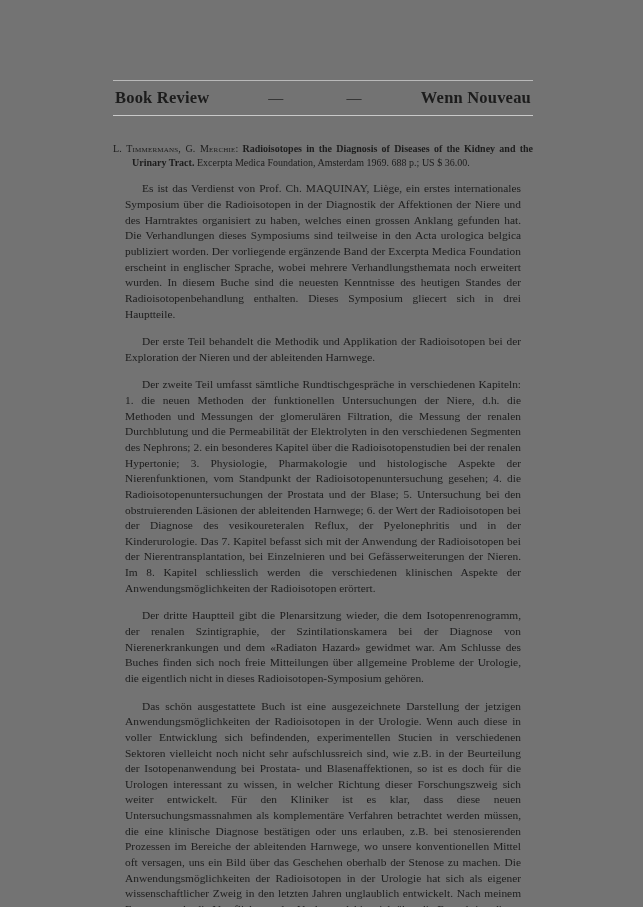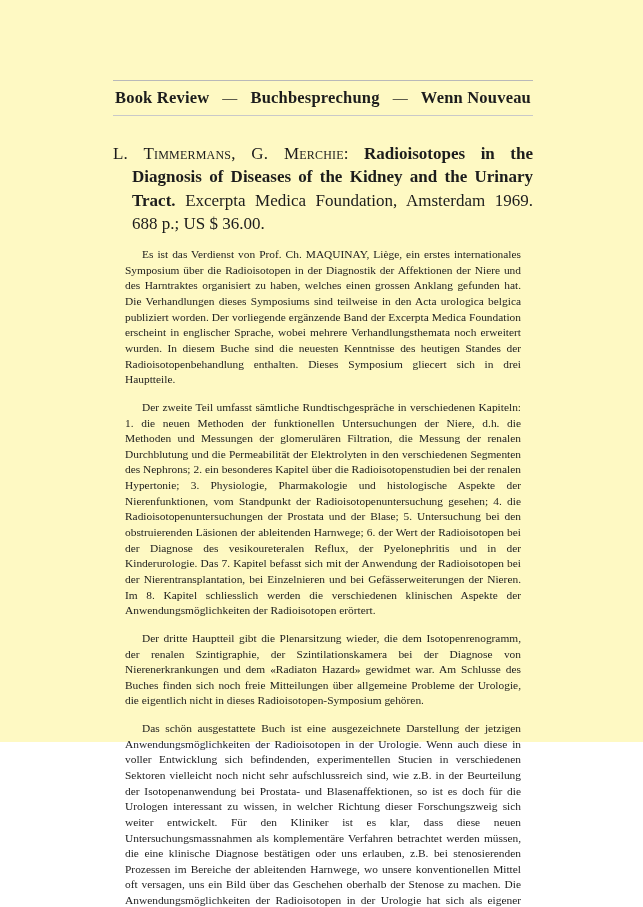--- a/index.html
+++ b/index.html
@@ -11,22 +11,22 @@
     width: 643px;
     height: 907px;
     overflow: hidden;
     font-family: "Liberation Serif", "DejaVu Serif", serif;
     color: #1c1c1c;
   }
 
   .page {
     position: relative;
     width: 643px;
-    height: 742px;
-    background: #fef9c3;
+    height: 907px;
+    background: #737373;
   }
 
   .content {
     position: absolute;
     left: 113px;
     top: 80px;
     width: 420px;
   }
 
   
@@ -52,21 +52,21 @@
     white-space: nowrap;
   }
   .header-row .dash {
     font-weight: normal;
     font-size: 15px;
     padding: 0 4px;
   }
 
   
   .citation {
-    font-size: 17px;
+    font-size: 10px;
     line-height: 1.37;
     text-align: justify;
     text-indent: 0;
     padding-left: 0;
     margin-bottom: 9px;
   }
   .citation .hang {
     display: block;
     padding-left: 19px;
     text-indent: -19px;
@@ -93,30 +93,30 @@
 <body>
 
 <div class="page">
   <div class="content">
 
     <div class="header-block">
       <div class="rule"></div>
       <div class="header-row">
         <span>Book Review</span>
         <span class="dash">—</span>
-        <span>Buchbesprechung</span>
         <span class="dash">—</span>
         <span>Wenn Nouveau</span>
       </div>
       <div class="rule rule-bottom"></div>
     </div>
 
     <div class="citation">
       <span class="hang"><span class="smallcaps">L. Timmermans, G. Merchie</span><span>:</span> <span class="bold">Radioisotopes in the Diagnosis of Diseases of the Kidney</span> <span class="bold">and the Urinary Tract.</span> <span>Excerpta Medica Foundation, Amsterdam 1969. 688 p.;</span> <span>US $ 36.00.</span></span>
     </div>
 
     <p class="para">Es ist das Verdienst von Prof. Ch. MAQUINAY, Liège, ein erstes internationales Symposium über die Radioisotopen in der Diagnostik der Affektionen der Niere und des Harntraktes organisiert zu haben, welches einen grossen Anklang gefunden hat. Die Verhandlungen dieses Symposiums sind teilweise in den Acta urologica belgica publiziert worden. Der vorliegende ergänzende Band der Excerpta Medica Foundation erscheint in englischer Sprache, wobei mehrere Verhandlungsthemata noch erweitert wurden. In diesem Buche sind die neuesten Kenntnisse des heutigen Standes der Radioisotopenbehandlung enthalten. Dieses Symposium gliecert sich in drei Hauptteile.</p>
+    <p class="para">Der erste Teil behandelt die Methodik und Applikation der Radioisotopen bei der Exploration der Nieren und der ableitenden Harnwege.</p>
     <p class="para">Der zweite Teil umfasst sämtliche Rundtischgespräche in verschiedenen Kapiteln: 1. die neuen Methoden der funktionellen Untersuchungen der Niere, d.h. die Methoden und Messungen der glomerulären Filtration, die Messung der renalen Durchblutung und die Permeabilität der Elektrolyten in den verschiedenen Segmenten des Nephrons; 2. ein besonderes Kapitel über die Radioisotopenstudien bei der renalen Hypertonie; 3. Physiologie, Pharmakologie und histologische Aspekte der Nierenfunktionen, vom Standpunkt der Radioisotopenuntersuchung gesehen; 4. die Radioisotopenuntersuchungen der Prostata und der Blase; 5. Untersuchung bei den obstruierenden Läsionen der ableitenden Harnwege; 6. der Wert der Radioisotopen bei der Diagnose des vesikoureteralen Reflux, der Pyelonephritis und in der Kinderurologie. Das 7. Kapitel befasst sich mit der Anwendung der Radioisotopen bei der Nierentransplantation, bei Einzelnieren und bei Gefässerweiterungen der Nieren. Im 8. Kapitel schliesslich werden die verschiedenen klinischen Aspekte der Anwendungsmöglichkeiten der Radioisotopen erörtert.</p>
     <p class="para">Der dritte Hauptteil gibt die Plenarsitzung wieder, die dem Isotopenrenogramm, der renalen Szintigraphie, der Szintilationskamera bei der Diagnose von Nierenerkrankungen und dem «Radiaton Hazard» gewidmet war. Am Schlusse des Buches finden sich noch freie Mitteilungen über allgemeine Probleme der Urologie, die eigentlich nicht in dieses Radioisotopen-Symposium gehören.</p>
     <p class="para">Das schön ausgestattete Buch ist eine ausgezeichnete Darstellung der jetzigen Anwendungsmöglichkeiten der Radioisotopen in der Urologie. Wenn auch diese in voller Entwicklung sich befindenden, experimentellen Stucien in verschiedenen Sektoren vielleicht noch nicht sehr aufschlussreich sind, wie z.B. in der Beurteilung der Isotopenanwendung bei Prostata- und Blasenaffektionen, so ist es doch für die Urologen interessant zu wissen, in welcher Richtung dieser Forschungszweig sich weiter entwickelt. Für den Kliniker ist es klar, dass diese neuen Untersuchungsmassnahmen als komplementäre Verfahren betrachtet werden müssen, die eine klinische Diagnose bestätigen oder uns erlauben, z.B. bei stenosierenden Prozessen im Bereiche der ableitenden Harnwege, wo unsere konventionellen Mittel oft versagen, uns ein Bild über das Geschehen oberhalb der Stenose zu machen. Die Anwendungsmöglichkeiten der Radioisotopen in der Urologie hat sich als eigener wissenschaftlicher Zweig in den letzten Jahren unglaublich entwickelt. Nach meinem Ermessen geht die Verpflichtung des Urologen dahin, sich über die Fortschritte dieses Spezialgebietes zu orientieren, damit wir zum Nutzen der Patienten bei unseren klinischen Fällen, die sehr oft schwierig zu beurteilen sind, von den Anwendungsmöglichkeiten auch präzisen Gebrauch machen können. Dies bedeutet einmal mehr, dass die Urologen zur Erweiterung ihrer Kenntnisse die Mithilfe verschiedener hochspezialisierter Mitarbeiter zuziehen sollten.</p>
 
   </div>
 </div>
 
 </body></html>

